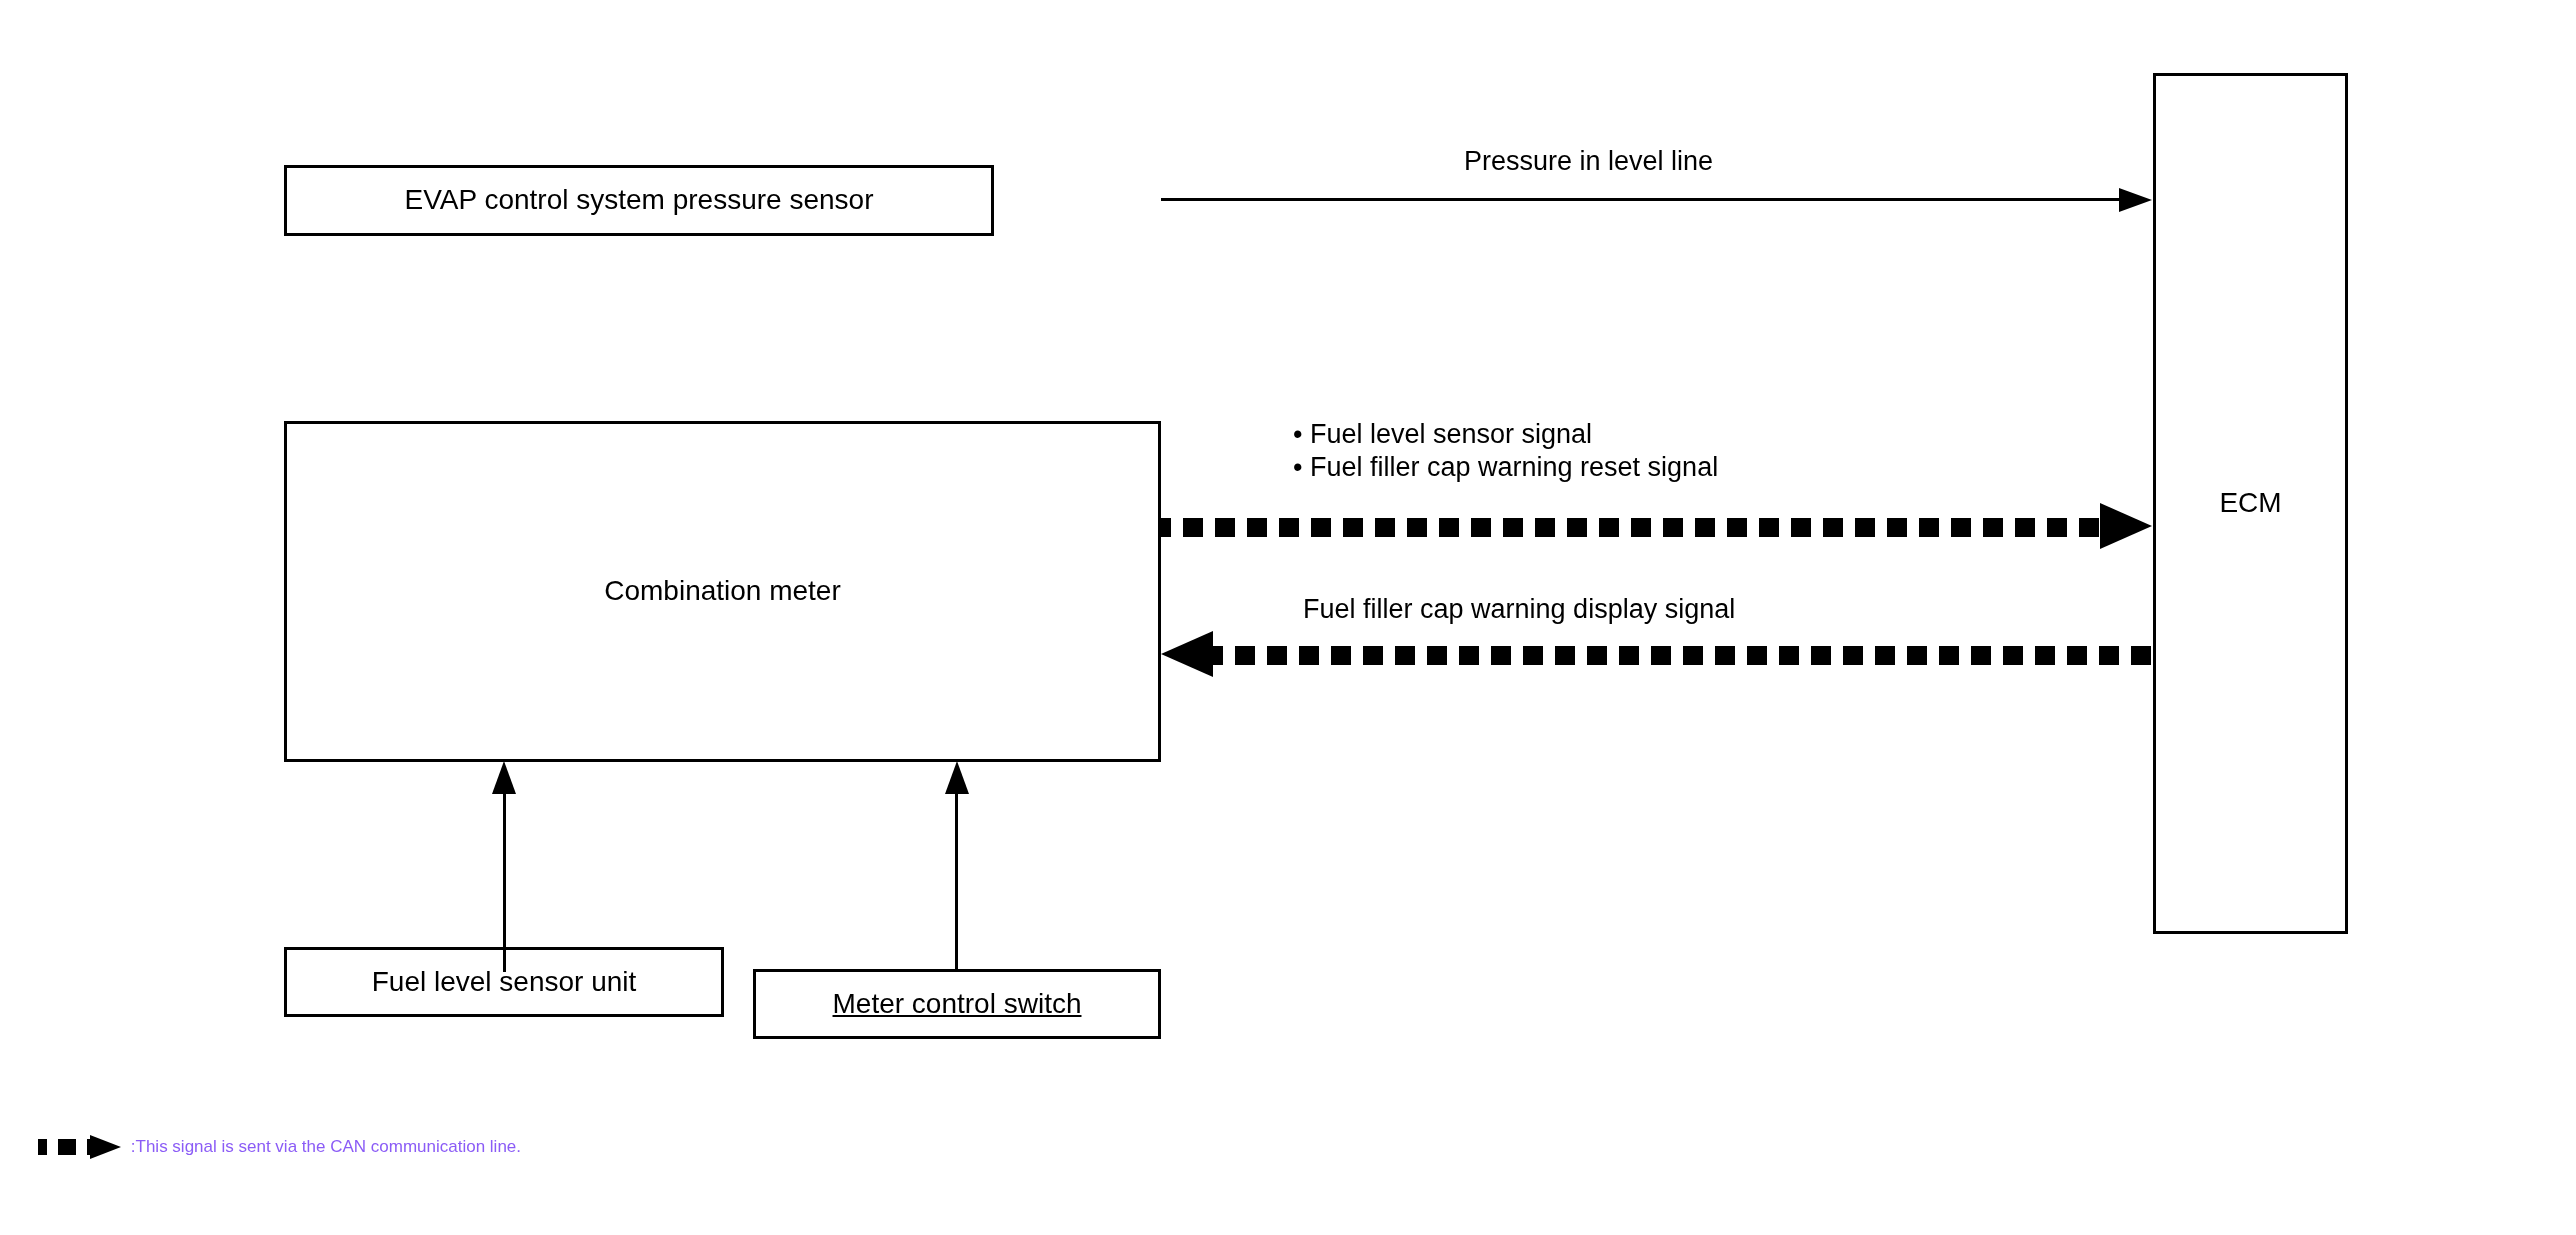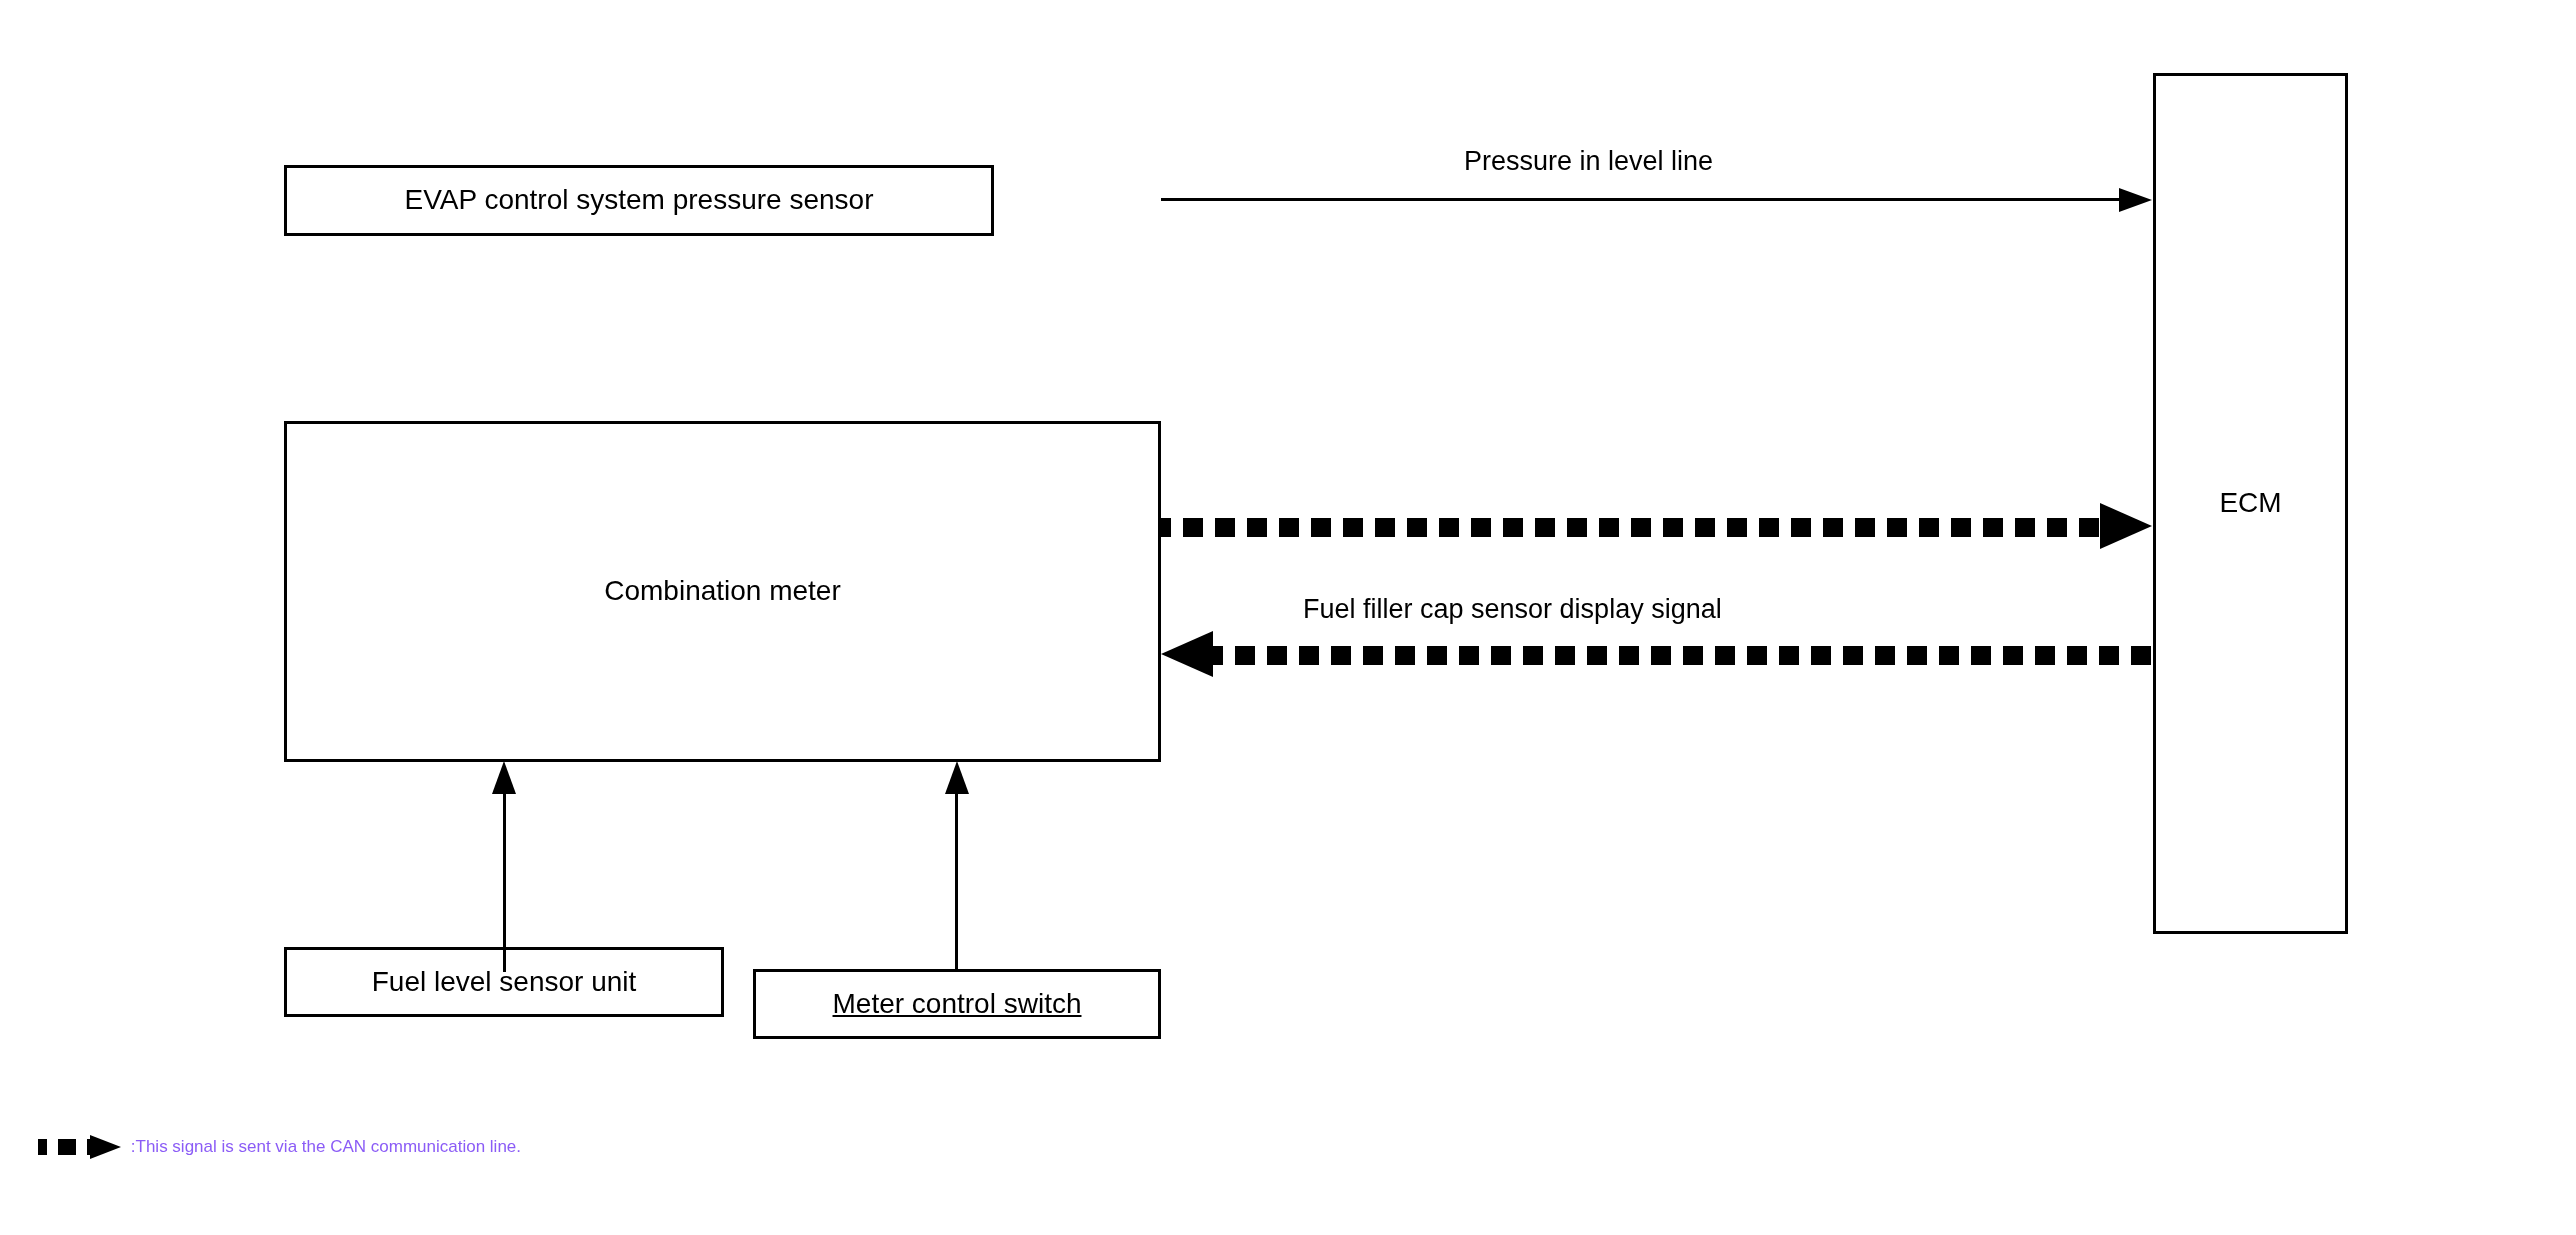--- a/index.html
+++ b/index.html
@@ -196,24 +196,28 @@
   <div class="node-box" id="meter-switch-box">
     <span class="node-label">Meter control switch</span>
   </div>
 
   <div class="thin-line" id="pressure-line"></div>
   <div class="thin-arrowhead-right" id="pressure-arrowhead"></div>
   <div class="edge-label" id="label-pressure">Pressure in level line</div>
 
   <div class="can-band" id="can-band-up"></div>
   <div class="can-arrowhead-right" id="can-arrow-up"></div>
+  <div class="edge-label" id="label-can-up">
+    <span class="bullet-line">• Fuel level sensor signal</span>
+    <span class="bullet-line">• Fuel filler cap warning reset signal</span>
+  </div>
 
   <div class="can-band" id="can-band-down"></div>
   <div class="can-arrowhead-left" id="can-arrow-down"></div>
-  <div class="edge-label" id="label-can-down">Fuel filler cap sensor display signal</div>
+  <div class="edge-label" id="label-can-down">Fuel filler cap warning display signal</div>
 
   <div class="v-line" id="vline-fuel"></div>
   <div class="v-arrowhead-up" id="varrow-fuel"></div>
 
   <div class="v-line" id="vline-meter"></div>
   <div class="v-arrowhead-up" id="varrow-meter"></div>
 
   <div id="legend">
     <span id="legend-icon">
       <span id="legend-icon-band"></span>

